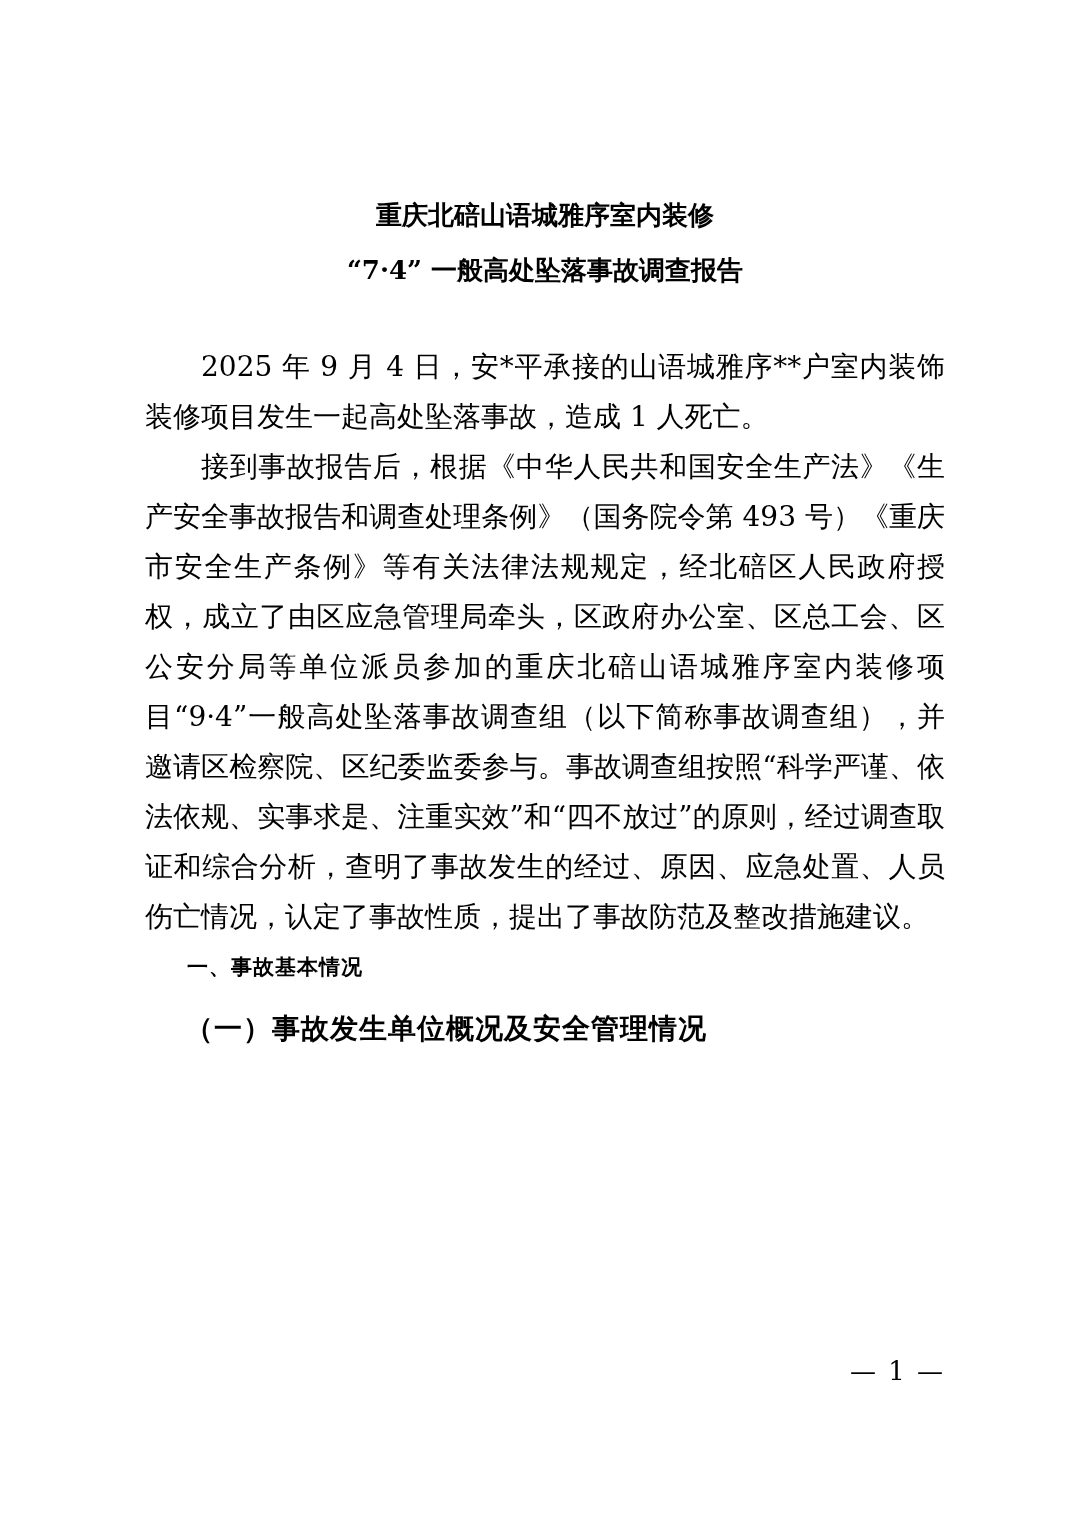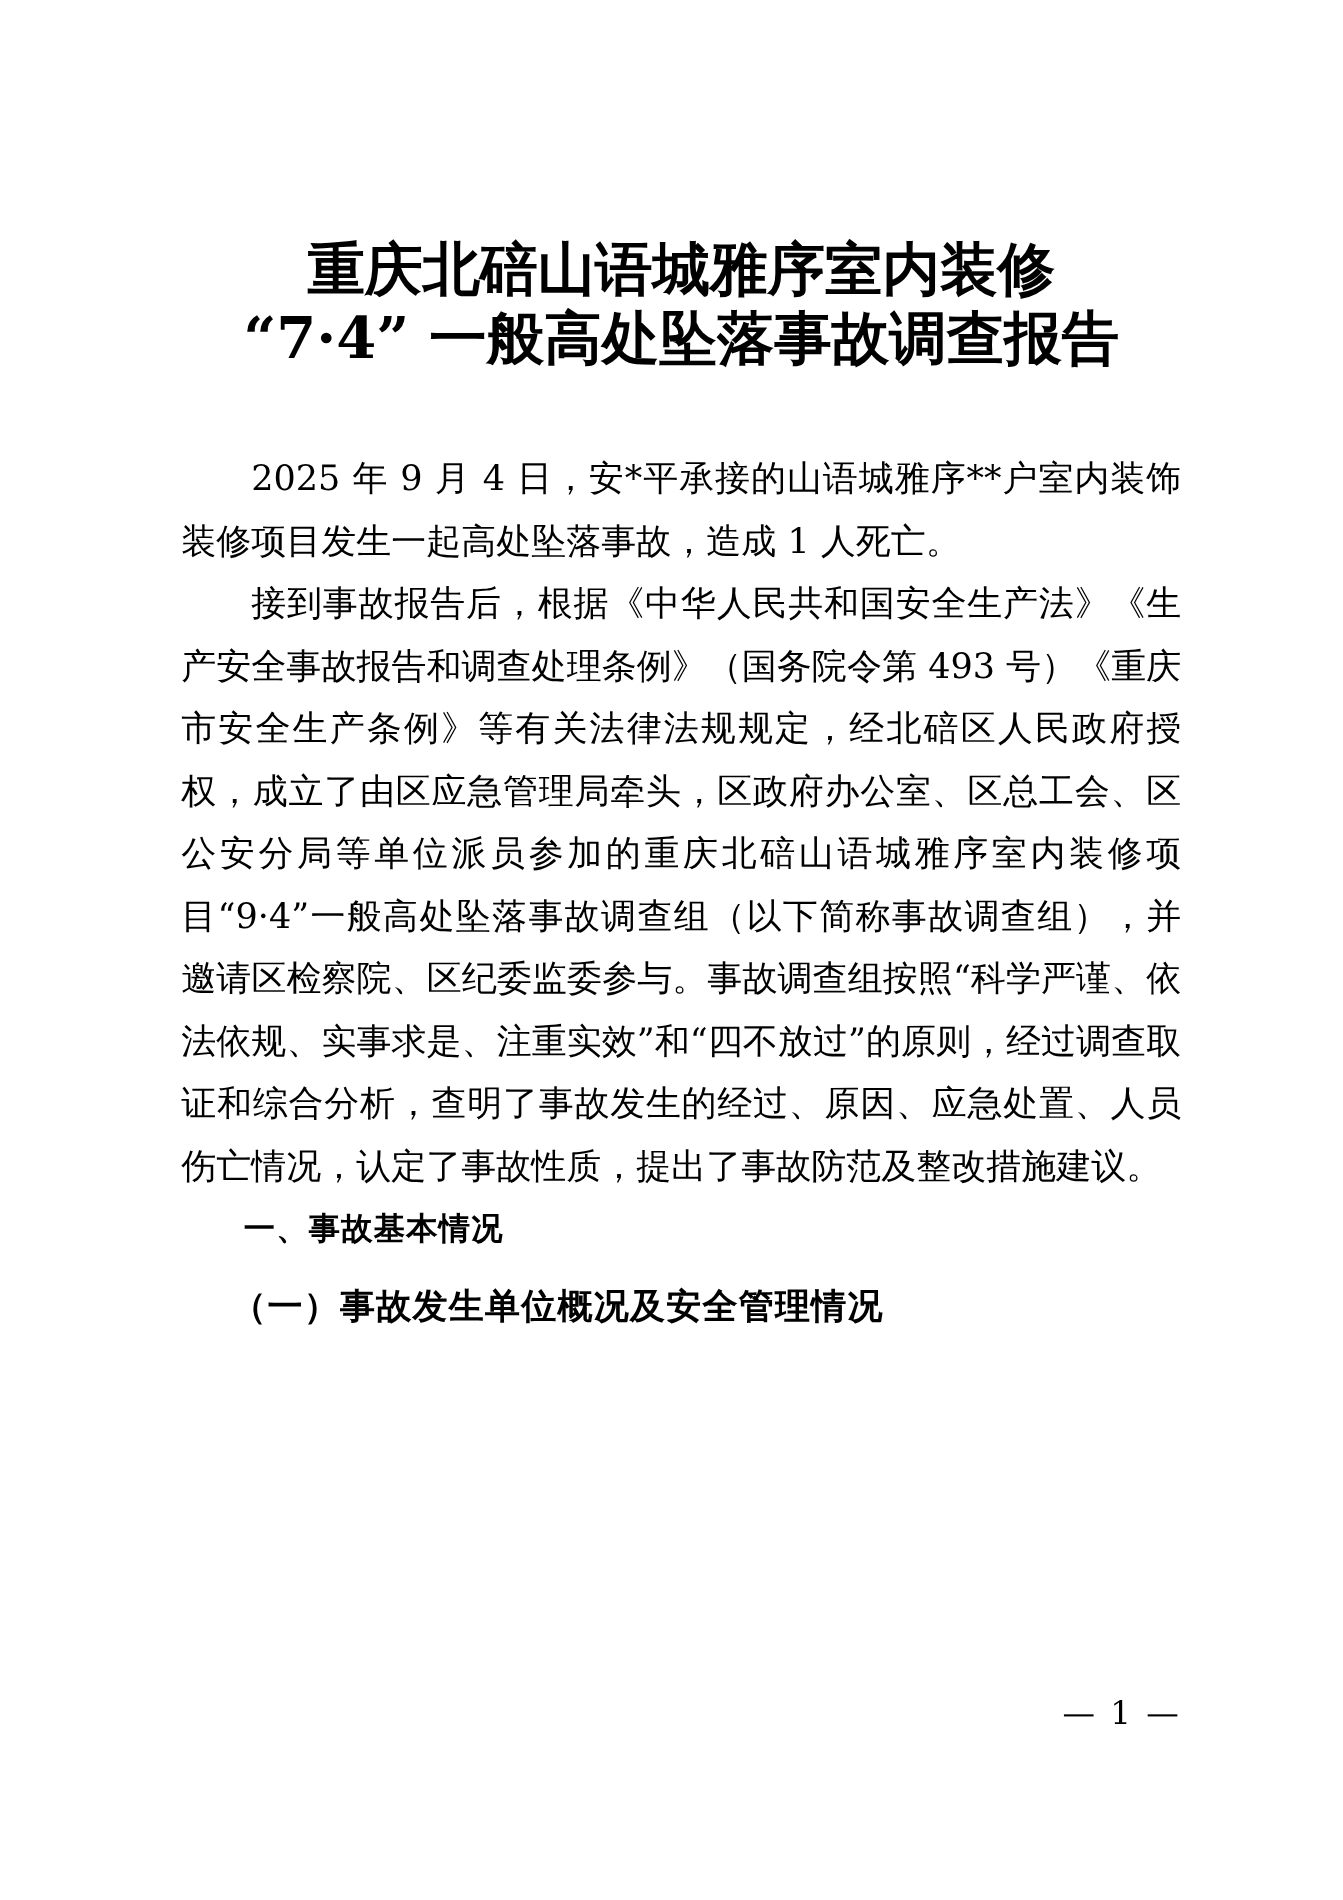--- a/index.html
+++ b/index.html
@@ -18,45 +18,45 @@
   }
   .content {
     position: absolute;
     left: 145px;
     top: 0;
     width: 800px;
   }
   .doc-title {
     margin: 188px 0 0 0;
     text-align: center;
-    font-size: 46px;
+    font-size: 26px;
     line-height: 55px;
     font-weight: 700;
     font-family: "DejaVu Serif", serif;
     letter-spacing: 0px;
   }
   .doc-title .title-line {
     display: block;
     white-space: nowrap;
   }
   .body-para {
     margin: 0;
     font-size: 28px;
     line-height: 50px;
     text-align: justify;
     text-justify: inter-ideograph;
     text-indent: 2em;
     font-weight: 400;
   }
   .body-para.first {
-    margin-top: 60px;
+    margin-top: 44px;
   }
   .section-heading {
     margin: 0;
-    font-size: 25px;
+    font-size: 21px;
     line-height: 50px;
     font-weight: 700;
     font-family: "Liberation Sans", sans-serif;
     text-indent: 2em;
     letter-spacing: 1px;
   }
   .subsection-heading {
     margin: 12px;
     font-size: 28px;
     line-height: 50px;

